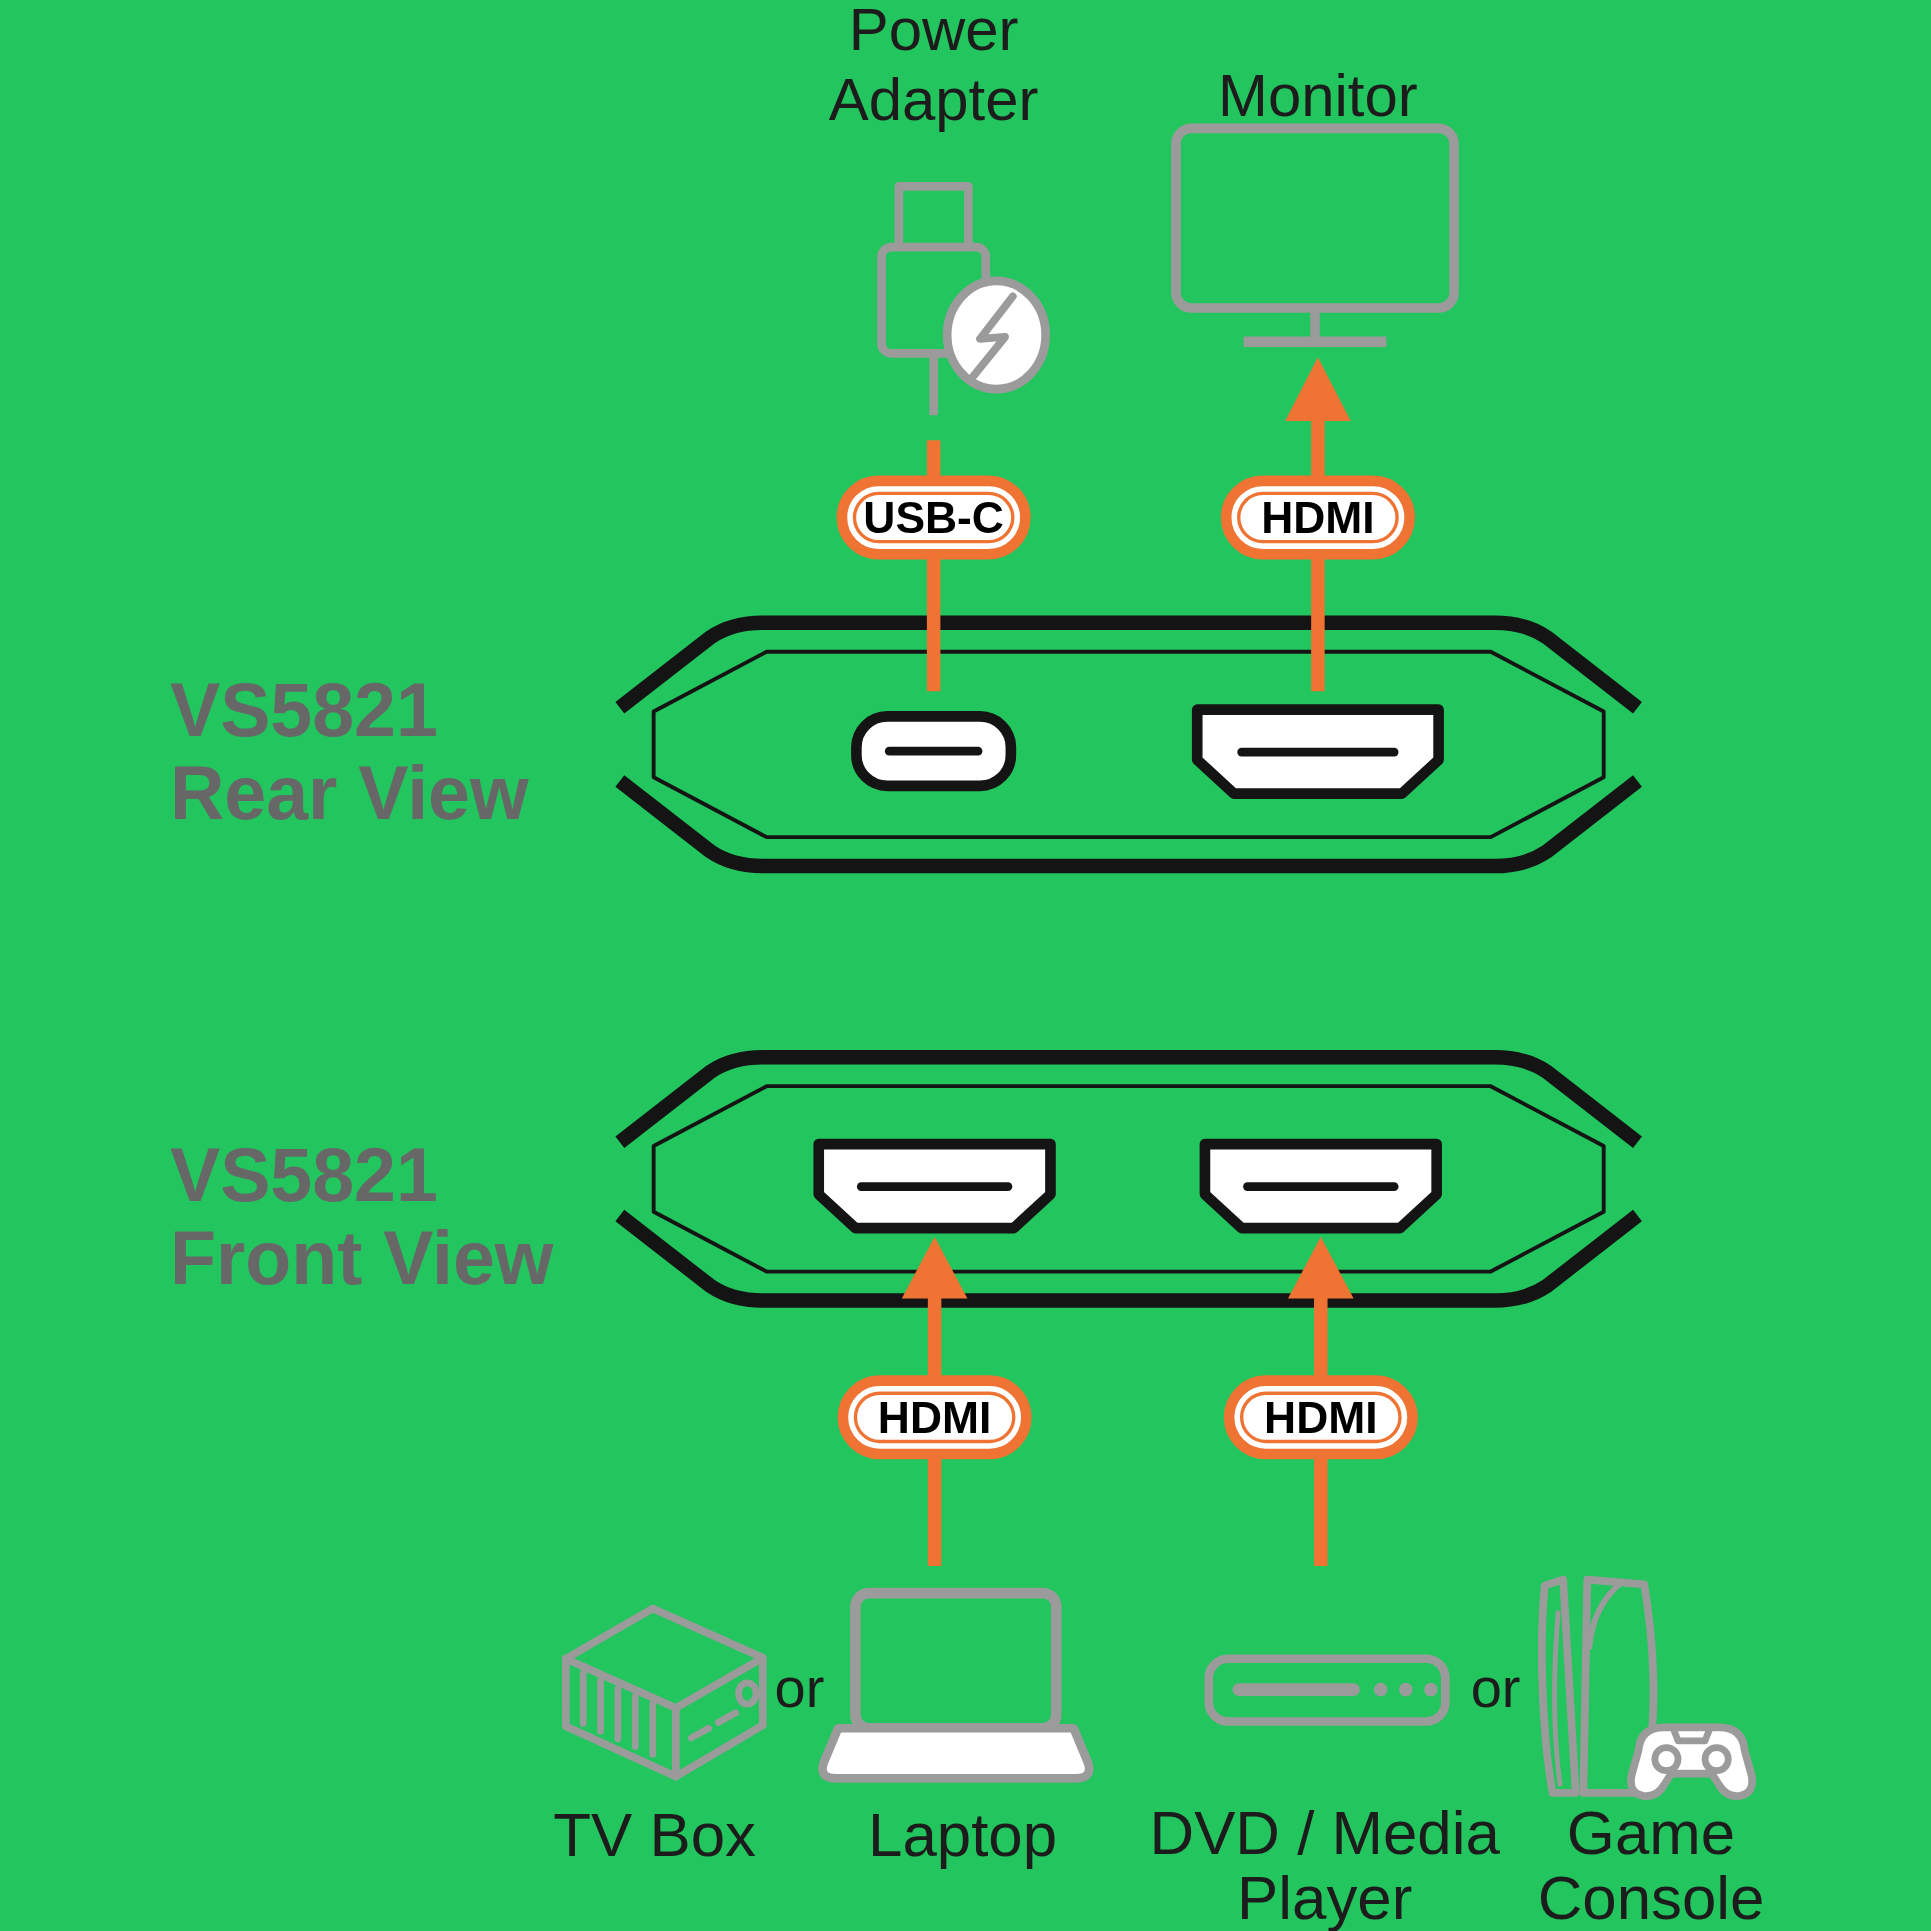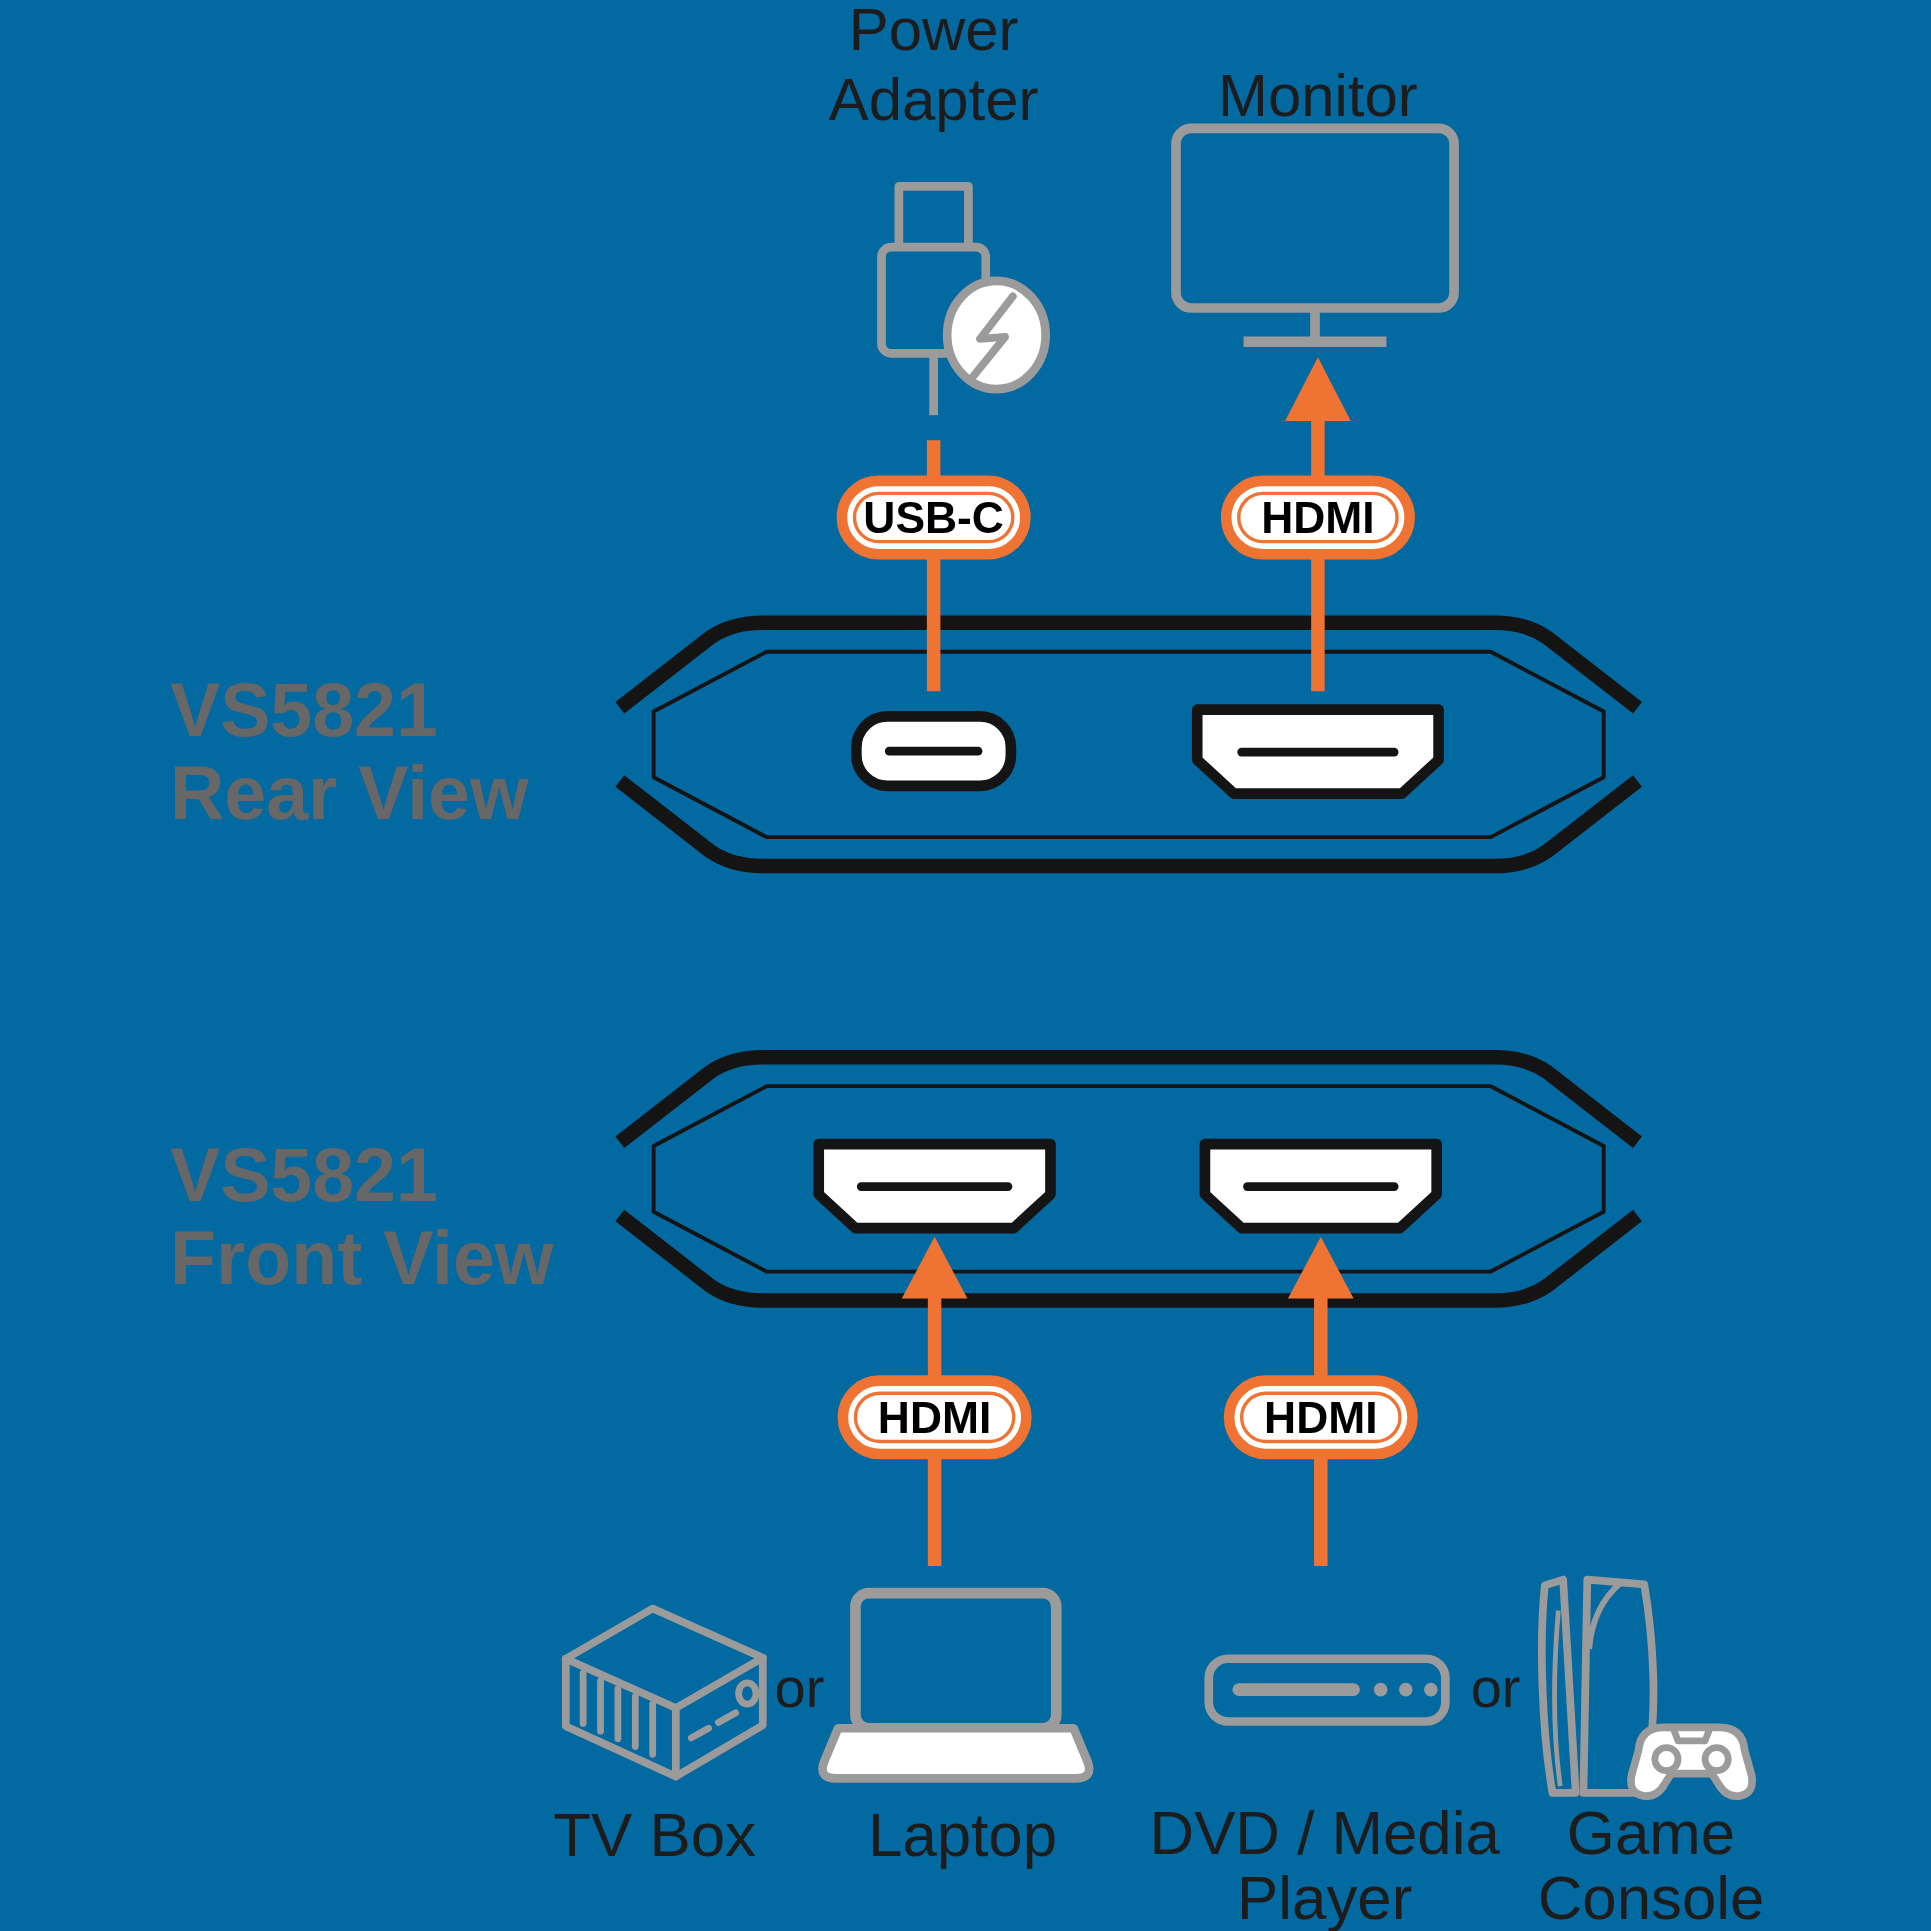--- a/index.html
+++ b/index.html
@@ -3,21 +3,21 @@
 <meta charset="utf-8">
 <style>
   :root{
     --orange:#EF7434;
     --icon-gray:#9B9B9B;
     --title-gray:#676767;
     --line-black:#141414;
     --text-black:#1C1C1C;
   }
   html,body{margin:0;padding:0;background:#fff;}
-  .stage{width:1931px;height:1931px;background:#0369a1;position:relative;}
+  .stage{width:1931px;height:1931px;background:#22c55e;position:relative;}
   svg{display:block;}
   text{font-family:"Liberation Sans","DejaVu Sans",sans-serif;}
   .lbl{fill:var(--text-black);font-size:62px;text-anchor:middle;}
   .lbl-b{fill:var(--text-black);font-size:64px;text-anchor:middle;}
   .or-txt{fill:var(--text-black);font-size:58px;text-anchor:middle;}
   .title{fill:var(--title-gray);font-size:78px;font-weight:bold;}
   .pill-txt{fill:#000;font-size:46px;font-weight:bold;text-anchor:middle;}
   .g-ic{stroke:var(--icon-gray);fill:none;stroke-linejoin:round;}
   .blk{stroke:var(--line-black);fill:none;}
   .thick{stroke-width:15px;}

